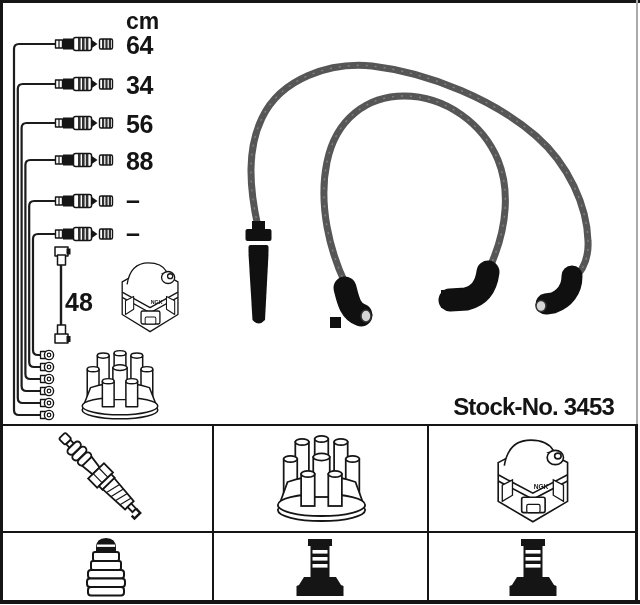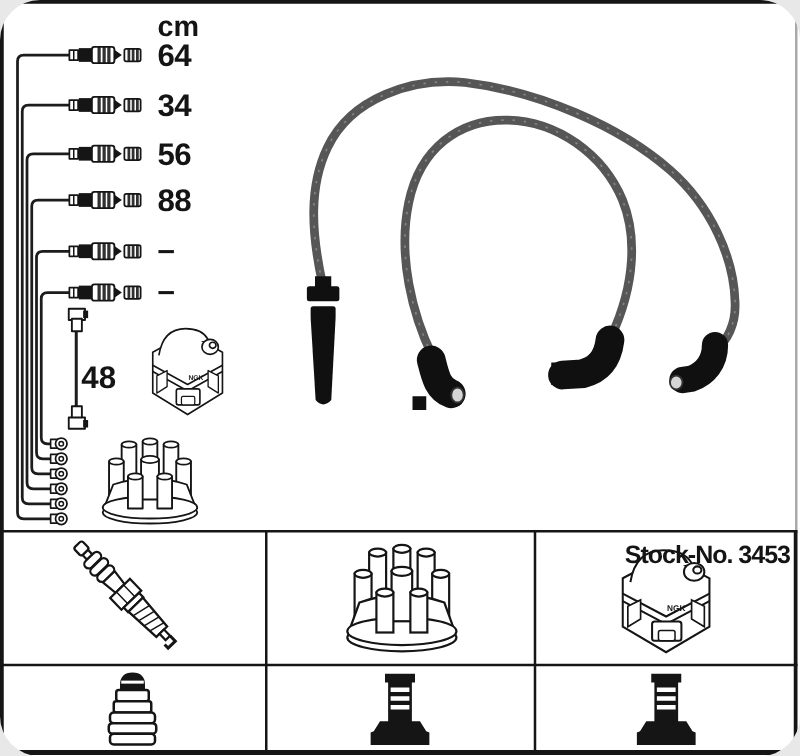--- a/index.html
+++ b/index.html
@@ -1,25 +1,25 @@
 <!DOCTYPE html>
 <html><head>
 <meta charset="utf-8">
 <style>
   html,body{margin:0;padding:0;background:#e8e8e8;}
   #stage{position:relative;width:640px;height:605px;background:#ffffff;overflow:hidden;
-         font-family:"Liberation Sans", sans-serif;border-radius:32px;}
+         font-family:"Liberation Sans", sans-serif;}
   .line{position:absolute;background:#151515;}
   .line.light{background:#a9a9a9;}
   .txt{position:absolute;color:#141414;font-weight:bold;white-space:nowrap;}
   .unit{left:126px;top:8px;font-size:23px;}
   .val{left:126px;font-size:25px;letter-spacing:-0.5px;}
   .len48{left:65px;top:288px;font-size:25px;}
   .code{right:22px;top:358px;font-size:29px;letter-spacing:-1.2px;}
-  .stock{right:8px;top:393px;font-size:20px;letter-spacing:-0.8px;margin-top:40px;}
+  .stock{right:26px;top:393px;font-size:24px;letter-spacing:-0.8px;}
   svg{position:absolute;left:0;top:0;}
   .outline{fill:#ffffff;stroke:#151515;}
 </style>
 </head>
 <body>
 
 <div id="stage">
 
   <svg width="640" height="605" viewBox="0 0 640 605">
     <defs>

